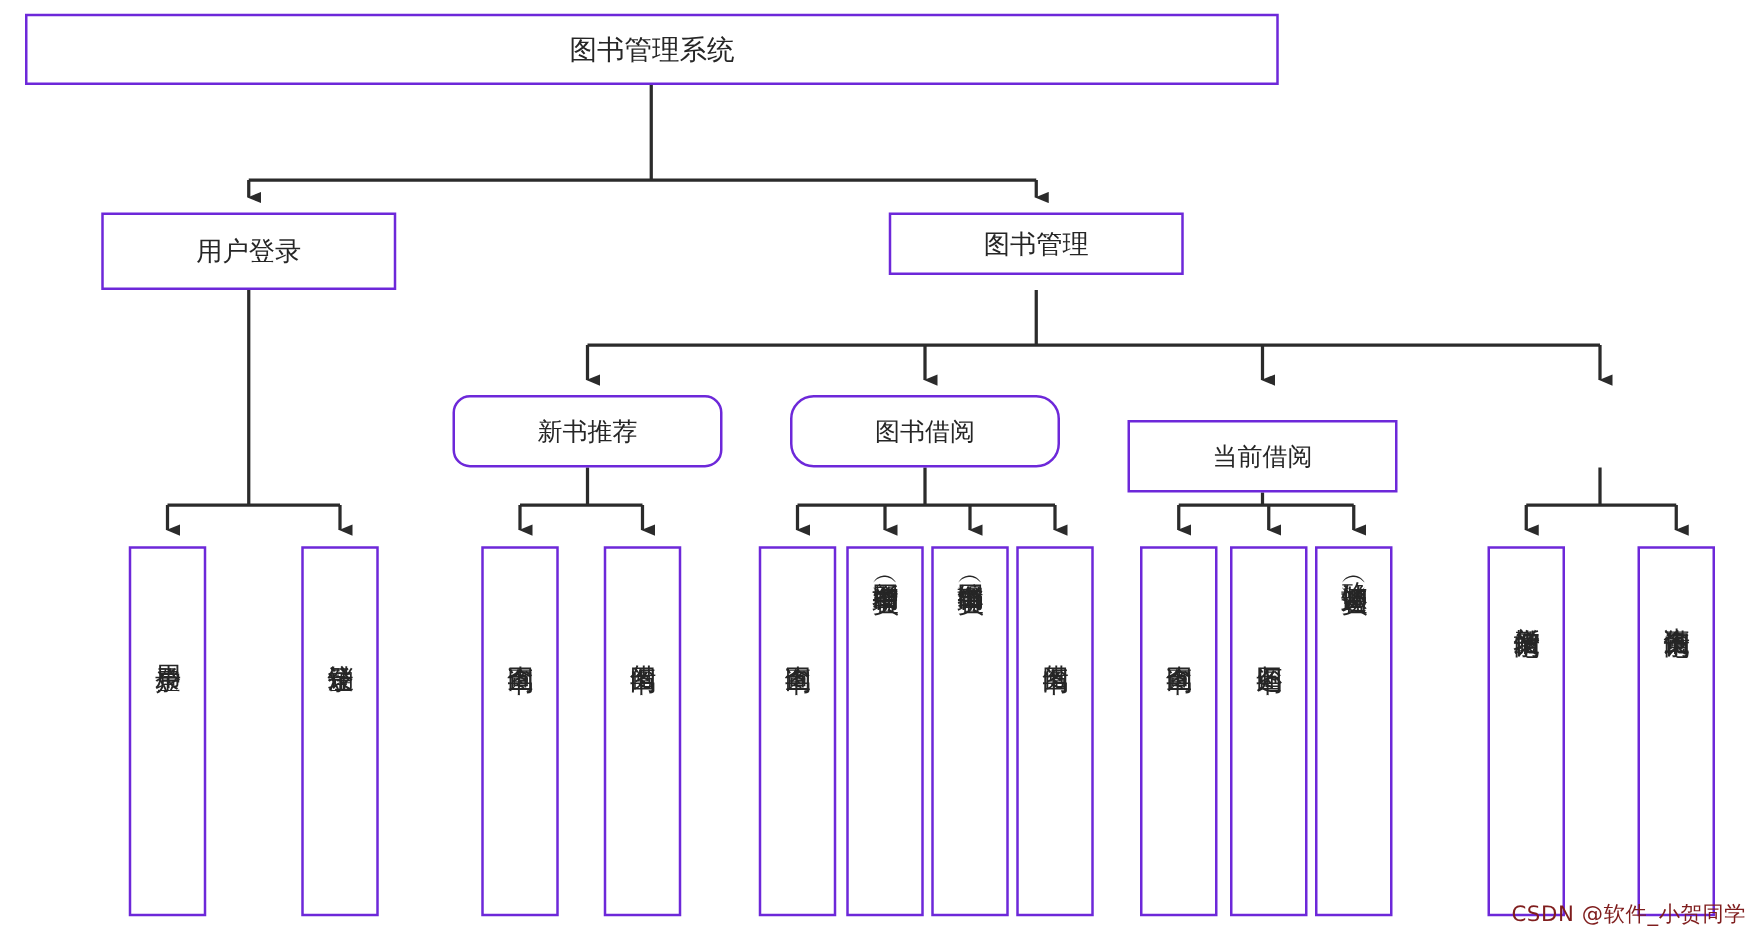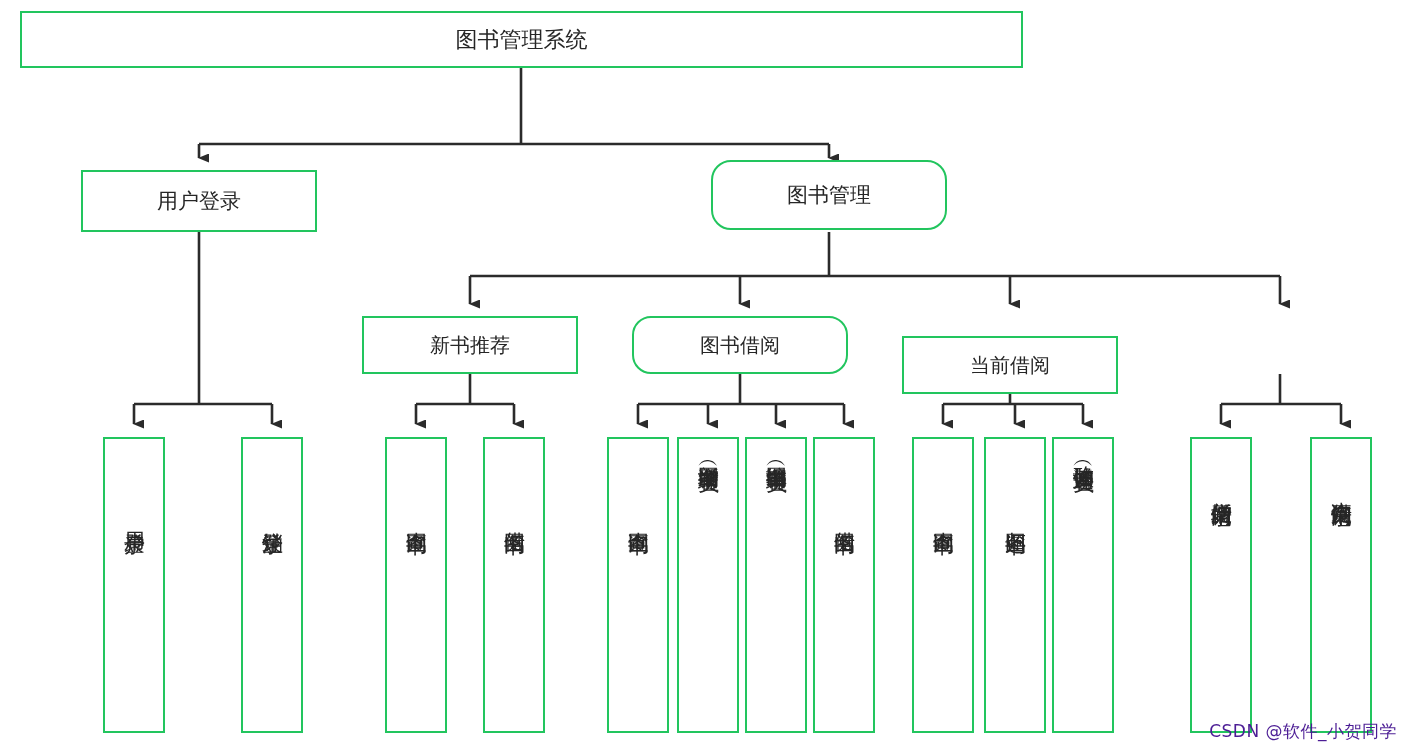--- a/index.html
+++ b/index.html
@@ -12,21 +12,21 @@
   }
   #diagram-root{position:absolute;left:0;top:0;width:1405px;height:747px;}
 
   
   #connectors{position:absolute;left:0;top:0;width:1405px;height:747px;}
 
   .node{
     position:absolute;
     box-sizing:border-box;
     background:#ffffff;
-    border:2px solid #22c55e;
+    border:2px solid #6d28d9;
     display:flex;
     align-items:center;
     justify-content:center;
     color:#262626;
   }
   .node.level0{font-size:22px;}
   .node.level1{font-size:21px;}
   .node.level2{font-size:20px;}
 
   
@@ -46,21 +46,21 @@
   }
   .leaf-mid .vtext{margin-top:70px;}
   .leaf-top .vtext{margin-top:4px;}
   .leaf-upper .vtext{margin-top:40px;}
 
   .watermark{
     position:absolute;
     right:8px;
     bottom:4px;
     font-size:17px;
-    color:#4c1d95;
+    color:#7f1d1d;
     white-space:nowrap;
     letter-spacing:0.5px;
   }
 </style>
 </head>
 <body>
 
 <div id="diagram-root">
 
   <svg id="connectors" viewBox="0 0 1405 747" width="1405" height="747" aria-hidden="true">
@@ -109,23 +109,23 @@
       <path d="M1280,374 L1280,404"></path>
       <path d="M1221,404 L1341,404"></path>
       <path d="M1221,404 L1221,424" marker-end="url(#arrowhead)"></path>
       <path d="M1341,404 L1341,424" marker-end="url(#arrowhead)"></path>
     </g>
   </svg>
 
   <div class="node level0" id="node-root" style="left: 20px; top: 11px; width: 1003px; height: 57px;">图书管理系统</div>
 
   <div class="node level1" style="left: 81px; top: 170px; width: 236px; height: 62px;">用户登录</div>
-  <div class="node level1" style="left: 711px; top: 160px; width: 236px; height: 70px; border-radius: 20px;">图书管理</div>
+  <div class="node level1" style="left: 711px; top: 170px; width: 236px; height: 50px;">图书管理</div>
 
-  <div class="node level2" style="left: 362px; top: 316px; width: 216px; height: 58px;">新书推荐</div>
+  <div class="node level2" style="left: 362px; top: 316px; width: 216px; height: 58px; border-radius: 14px;">新书推荐</div>
   <div class="node level2" style="left: 632px; top: 316px; width: 216px; height: 58px; border-radius: 19px;">图书借阅</div>
   <div class="node level2" style="left: 902px; top: 336px; width: 216px; height: 58px;">当前借阅</div>
 
   <div class="node leaf leaf-mid" style="left: 103px; top: 437px; width: 62px; height: 296px;">
     <span class="vtext">用户登录</span>
   </div>
   <div class="node leaf leaf-mid" style="left: 241px; top: 437px; width: 62px; height: 296px;">
     <span class="vtext">注销登录</span>
   </div>
   <div class="node leaf leaf-mid" style="left: 385px; top: 437px; width: 62px; height: 296px;">

